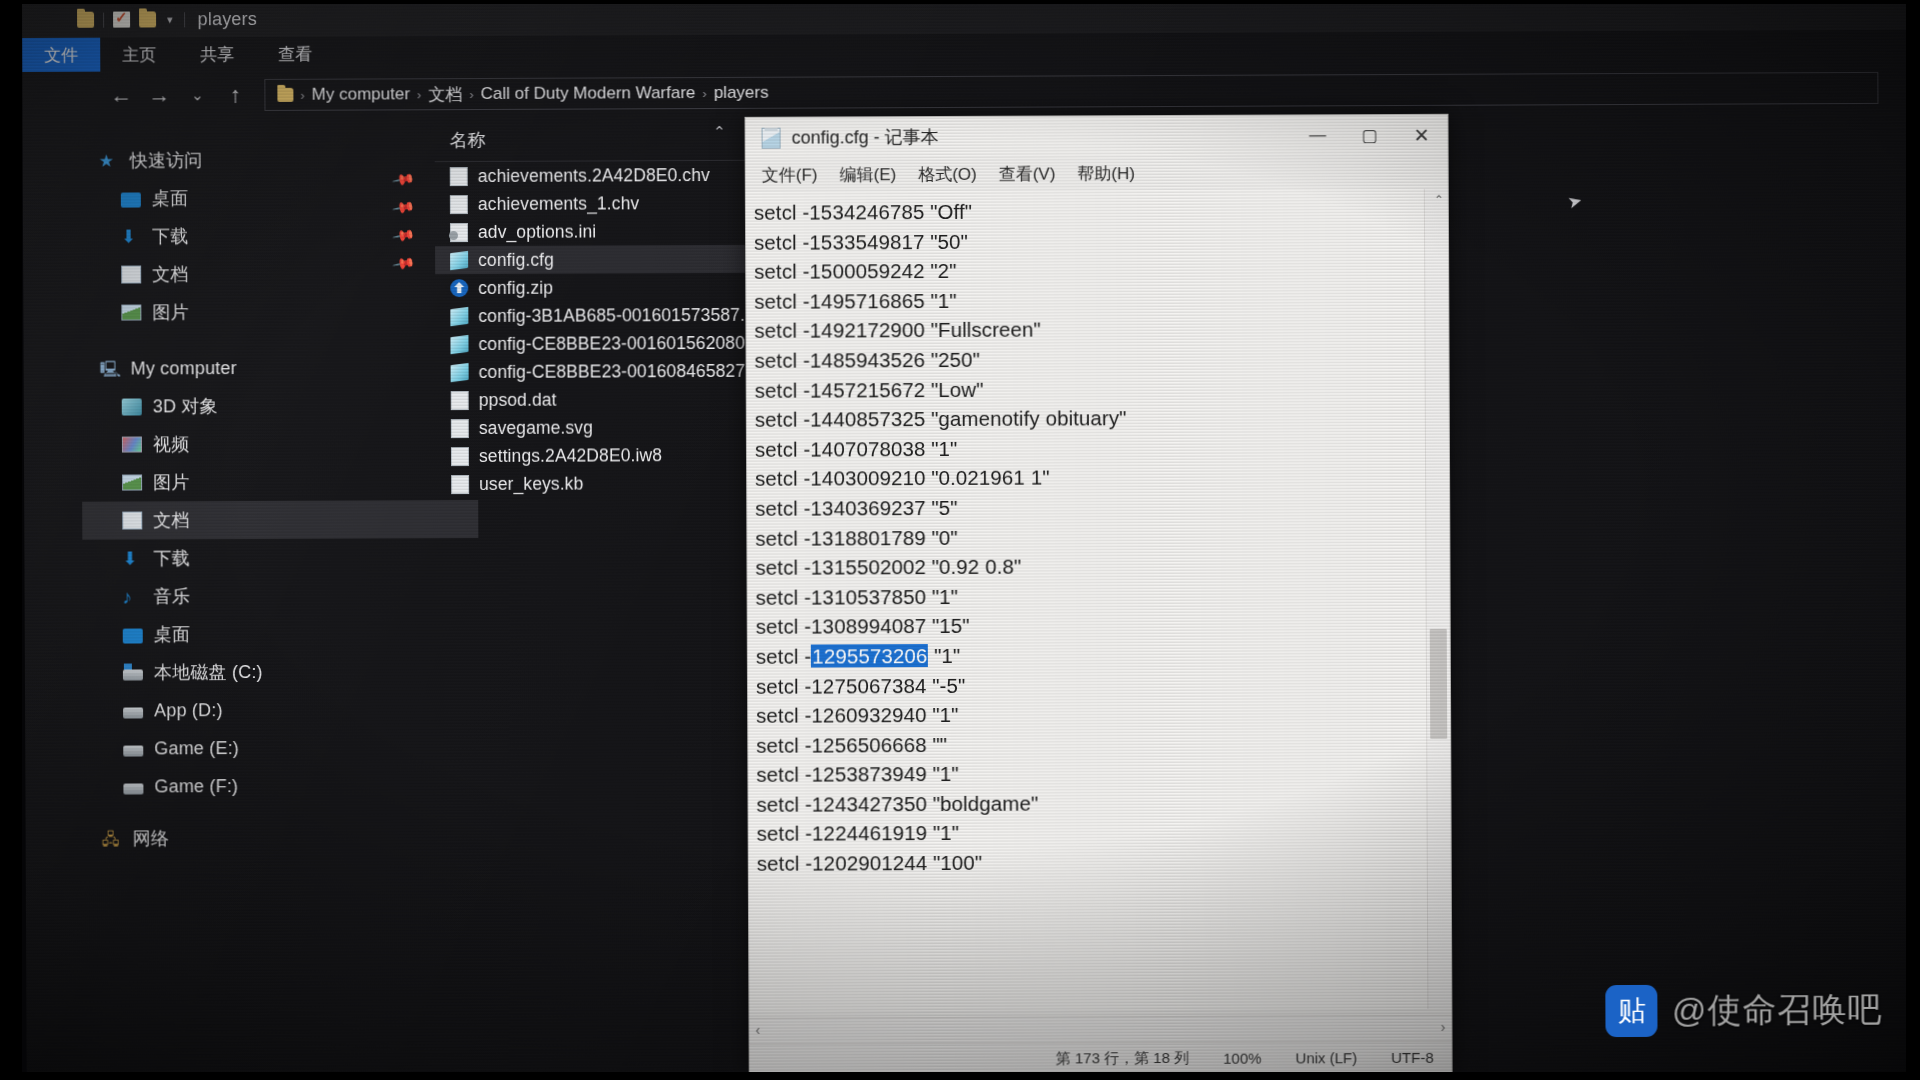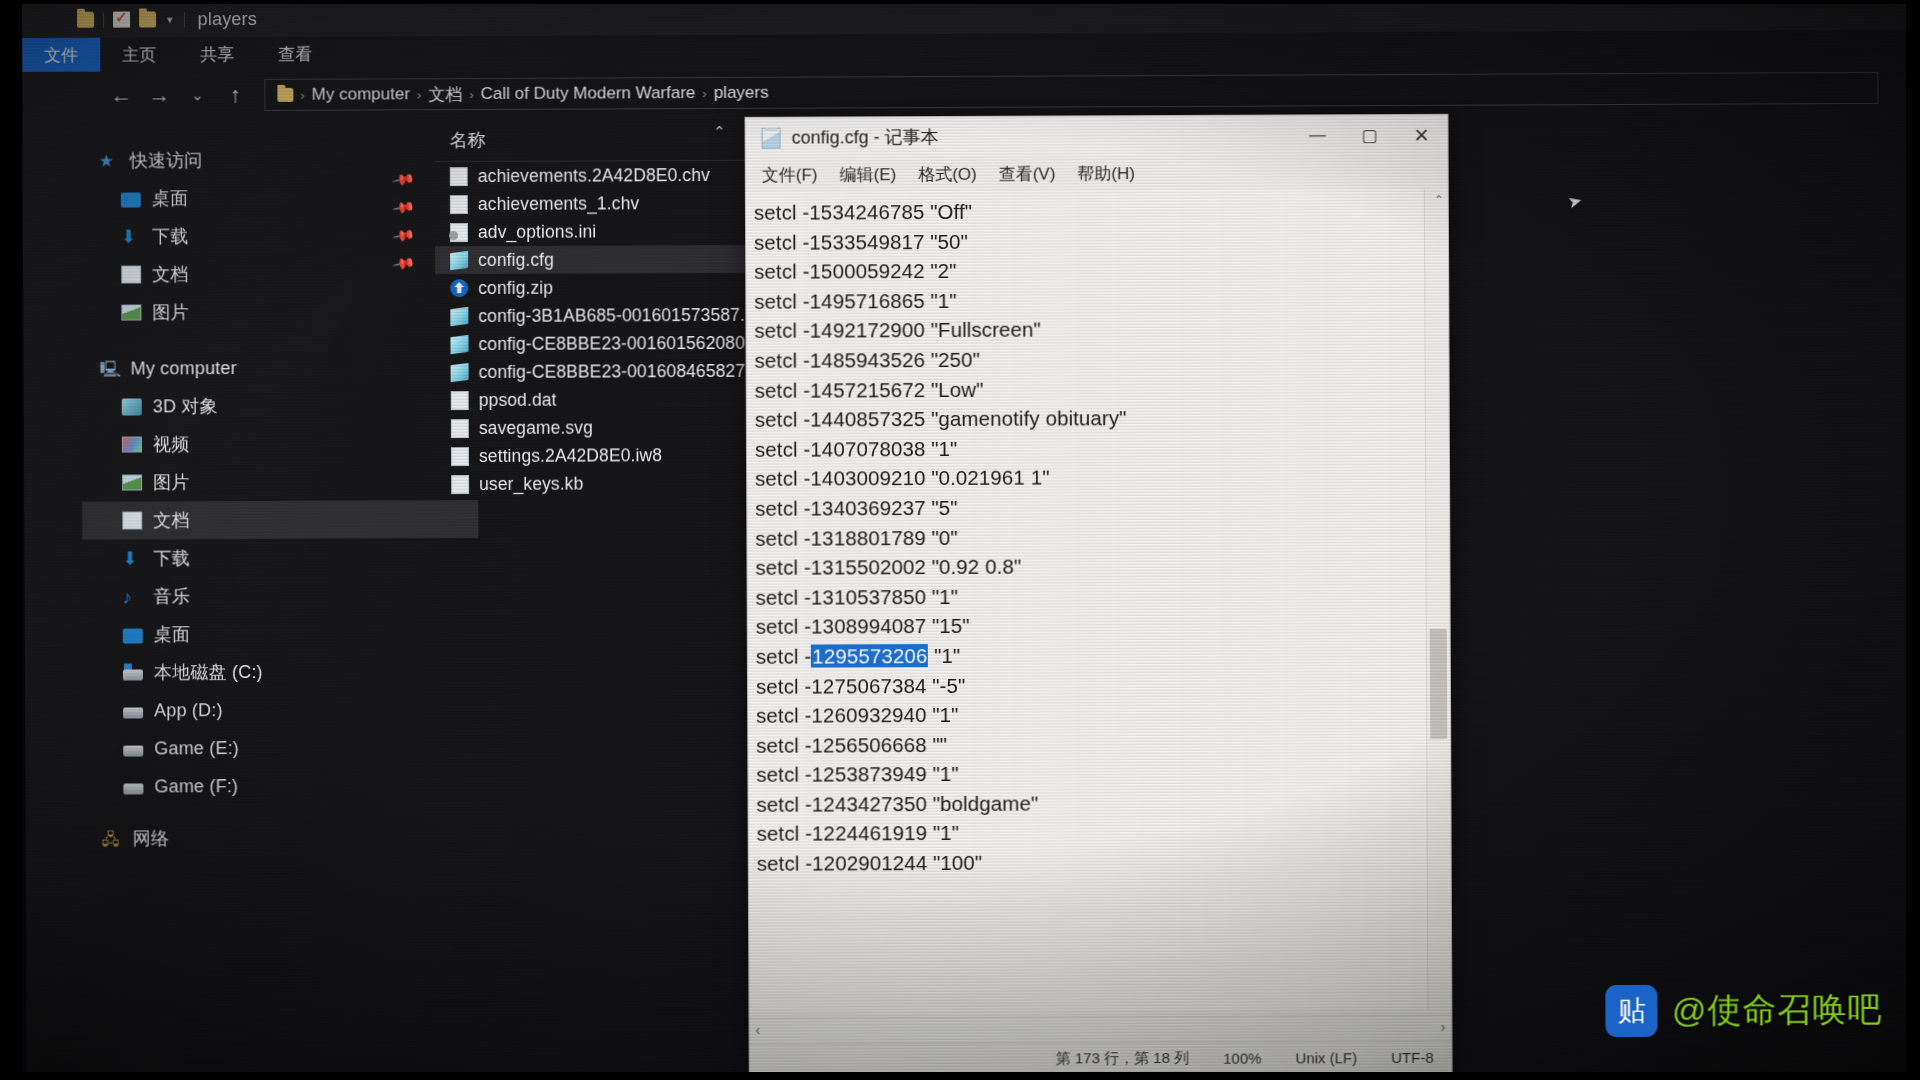--- a/index.html
+++ b/index.html
@@ -184,21 +184,21 @@
 
   
   #watermark {
     position:absolute; right:28px; bottom:36px; z-index:58;
     display:flex; align-items:center; gap:14px;
   }
   .wm-badge {
     width:52px; height:52px; border-radius:11px; background:#1b63c6;
     color:#fff; font-size:28px; display:flex; align-items:center; justify-content:center;
   }
-  .wm-text { color:#84cc16; font-size:34px; letter-spacing:1px; text-shadow:0 1px 3px rgba(0,0,0,.8); }
+  .wm-text { color:#a3a3a3; font-size:34px; letter-spacing:1px; text-shadow:0 1px 3px rgba(0,0,0,.8); }
 </style>
 </head>
 <body>
 
 <div id="photo">
   <div id="screen" class="blurlayer">
 
     <div id="explorer">
 
       <div class="ex-titlebar">

